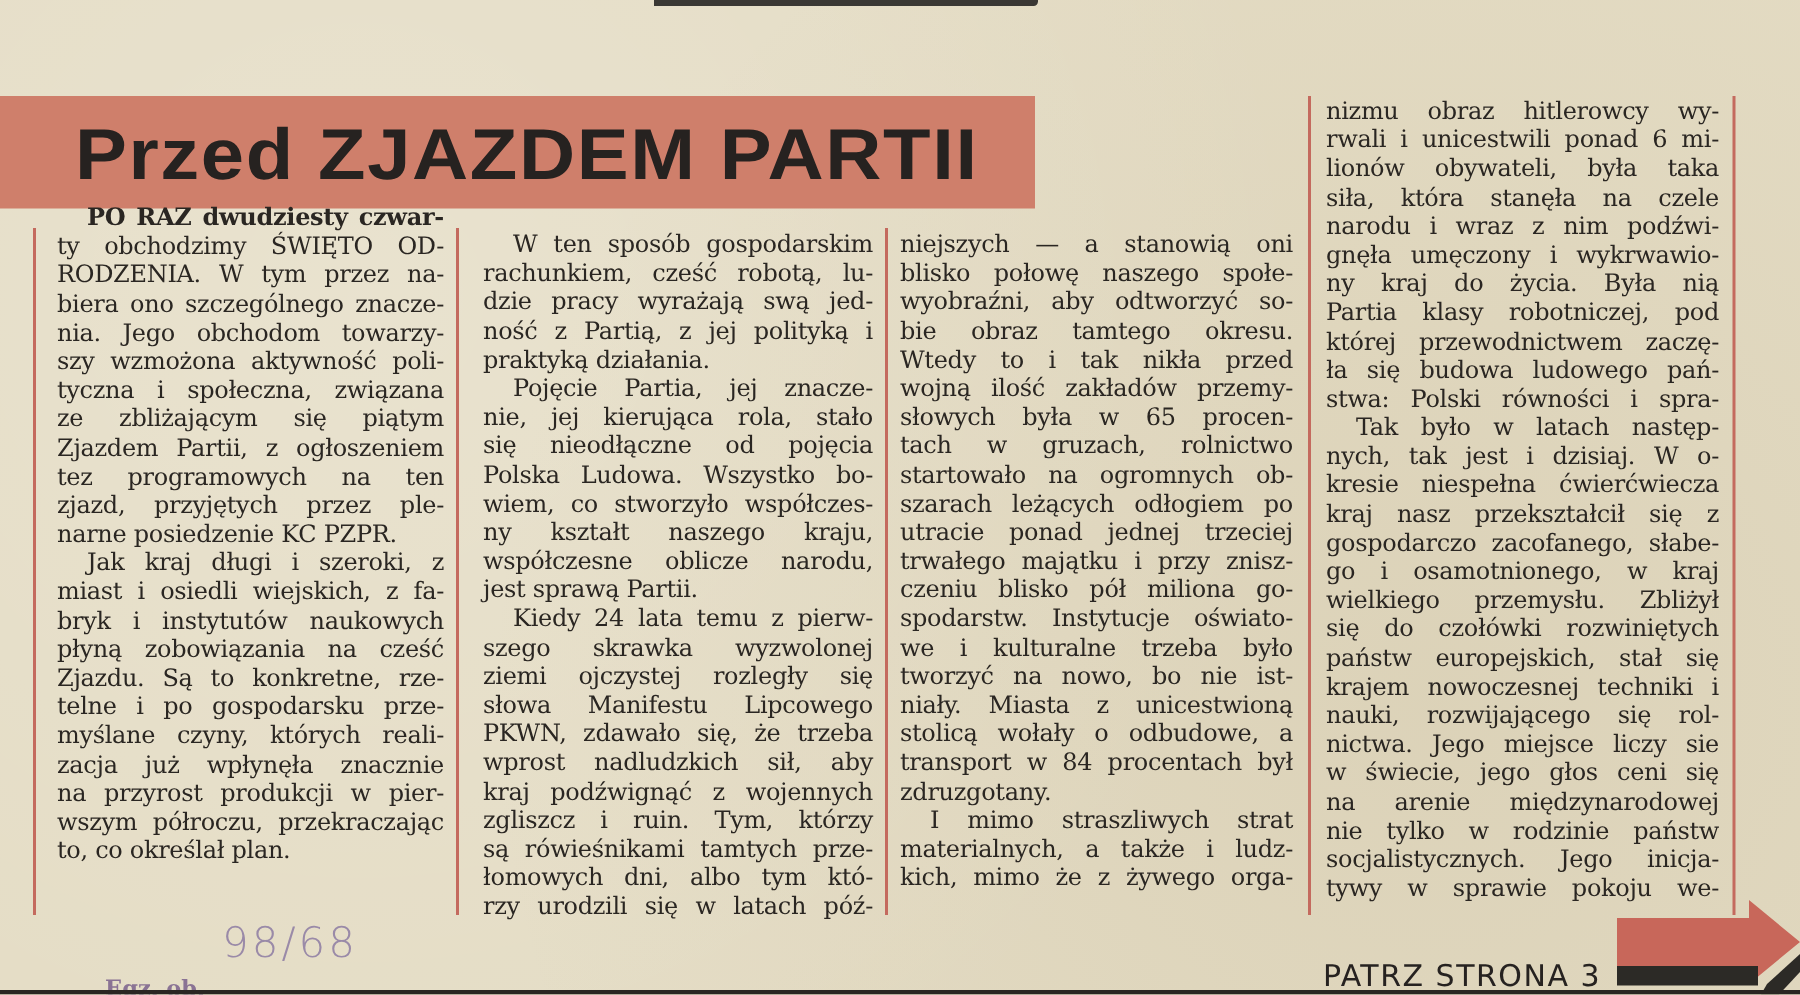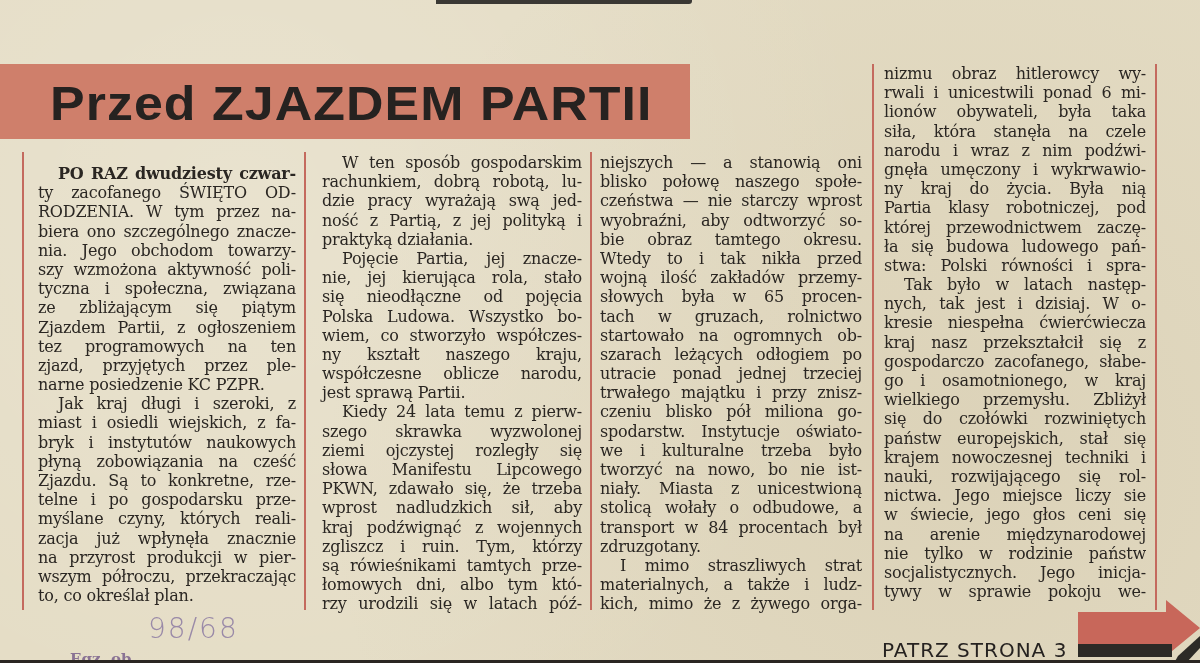--- a/index.html
+++ b/index.html
@@ -36,23 +36,23 @@
 
 <div class="headline-band"></div>
 <div class="headline">Przed ZJAZDEM PARTII</div>
 
 <div class="rule" style="left:22px;top:152px;height:458px;"></div>
 <div class="rule" style="left:304px;top:152px;height:458px;"></div>
 <div class="rule" style="left:590px;top:152px;height:458px;"></div>
 <div class="rule" style="left:872px;top:64px;height:546px;"></div>
 <div class="rule" style="left:1155px;top:64px;height:546px;"></div>
 
-<div class="col" style="left:38px;top:164px;width:258px;" id="col0">
+<div class="col" style="left:38px;top:135px;width:258px;" id="col0">
     <span class="line indent"><span class="bold">PO RAZ dwudziesty czwar-</span></span>
-    <span class="line">ty zacofanego ŚWIĘTO OD-</span>
+    <span class="line">ty obchodzimy ŚWIĘTO OD-</span>
     <span class="line">RODZENIA. W tym przez na-</span>
     <span class="line">biera ono szczególnego znacze-</span>
     <span class="line">nia. Jego obchodom towarzy-</span>
     <span class="line">szy wzmożona aktywność poli-</span>
     <span class="line">tyczna i społeczna, związana</span>
     <span class="line">ze zbliżającym się piątym</span>
     <span class="line">Zjazdem Partii, z ogłoszeniem</span>
     <span class="line">tez programowych na ten</span>
     <span class="line">zjazd, przyjętych przez ple-</span>
     <span class="line last">narne posiedzenie KC PZPR.</span>
@@ -63,21 +63,21 @@
     <span class="line">Zjazdu. Są to konkretne, rze-</span>
     <span class="line">telne i po gospodarsku prze-</span>
     <span class="line">myślane czyny, których reali-</span>
     <span class="line">zacja już wpłynęła znacznie</span>
     <span class="line">na przyrost produkcji w pier-</span>
     <span class="line">wszym półroczu, przekraczając</span>
     <span class="line last">to, co określał plan.</span>
   </div>
 <div class="col" style="left:322px;top:153px;width:260px;" id="col1">
     <span class="line indent">W ten sposób gospodarskim</span>
-    <span class="line">rachunkiem, dobrą robotą, lu-</span>
+    <span class="line">rachunkiem, cześć robotą, lu-</span>
     <span class="line">dzie pracy wyrażają swą jed-</span>
     <span class="line">ność z Partią, z jej polityką i</span>
     <span class="line last">praktyką działania.</span>
     <span class="line indent">Pojęcie Partia, jej znacze-</span>
     <span class="line">nie, jej kierująca rola, stało</span>
     <span class="line">się nieodłączne od pojęcia</span>
     <span class="line">Polska Ludowa. Wszystko bo-</span>
     <span class="line">wiem, co stworzyło współczes-</span>
     <span class="line">ny kształt naszego kraju,</span>
     <span class="line">współczesne oblicze narodu,</span>
@@ -90,21 +90,20 @@
     <span class="line">wprost nadludzkich sił, aby</span>
     <span class="line">kraj podźwignąć z wojennych</span>
     <span class="line">zgliszcz i ruin. Tym, którzy</span>
     <span class="line">są rówieśnikami tamtych prze-</span>
     <span class="line">łomowych dni, albo tym któ-</span>
     <span class="line">rzy urodzili się w latach póź-</span>
   </div>
 <div class="col" style="left:600px;top:153px;width:262px;" id="col2">
     <span class="line">niejszych — a stanowią oni</span>
     <span class="line">blisko połowę naszego społe-</span>
-    <span class="line">czeństwa — nie starczy wprost</span>
     <span class="line">wyobraźni, aby odtworzyć so-</span>
     <span class="line">bie obraz tamtego okresu.</span>
     <span class="line">Wtedy to i tak nikła przed</span>
     <span class="line">wojną ilość zakładów przemy-</span>
     <span class="line">słowych była w 65 procen-</span>
     <span class="line">tach w gruzach, rolnictwo</span>
     <span class="line">startowało na ogromnych ob-</span>
     <span class="line">szarach leżących odłogiem po</span>
     <span class="line">utracie ponad jednej trzeciej</span>
     <span class="line">trwałego majątku i przy znisz-</span>

